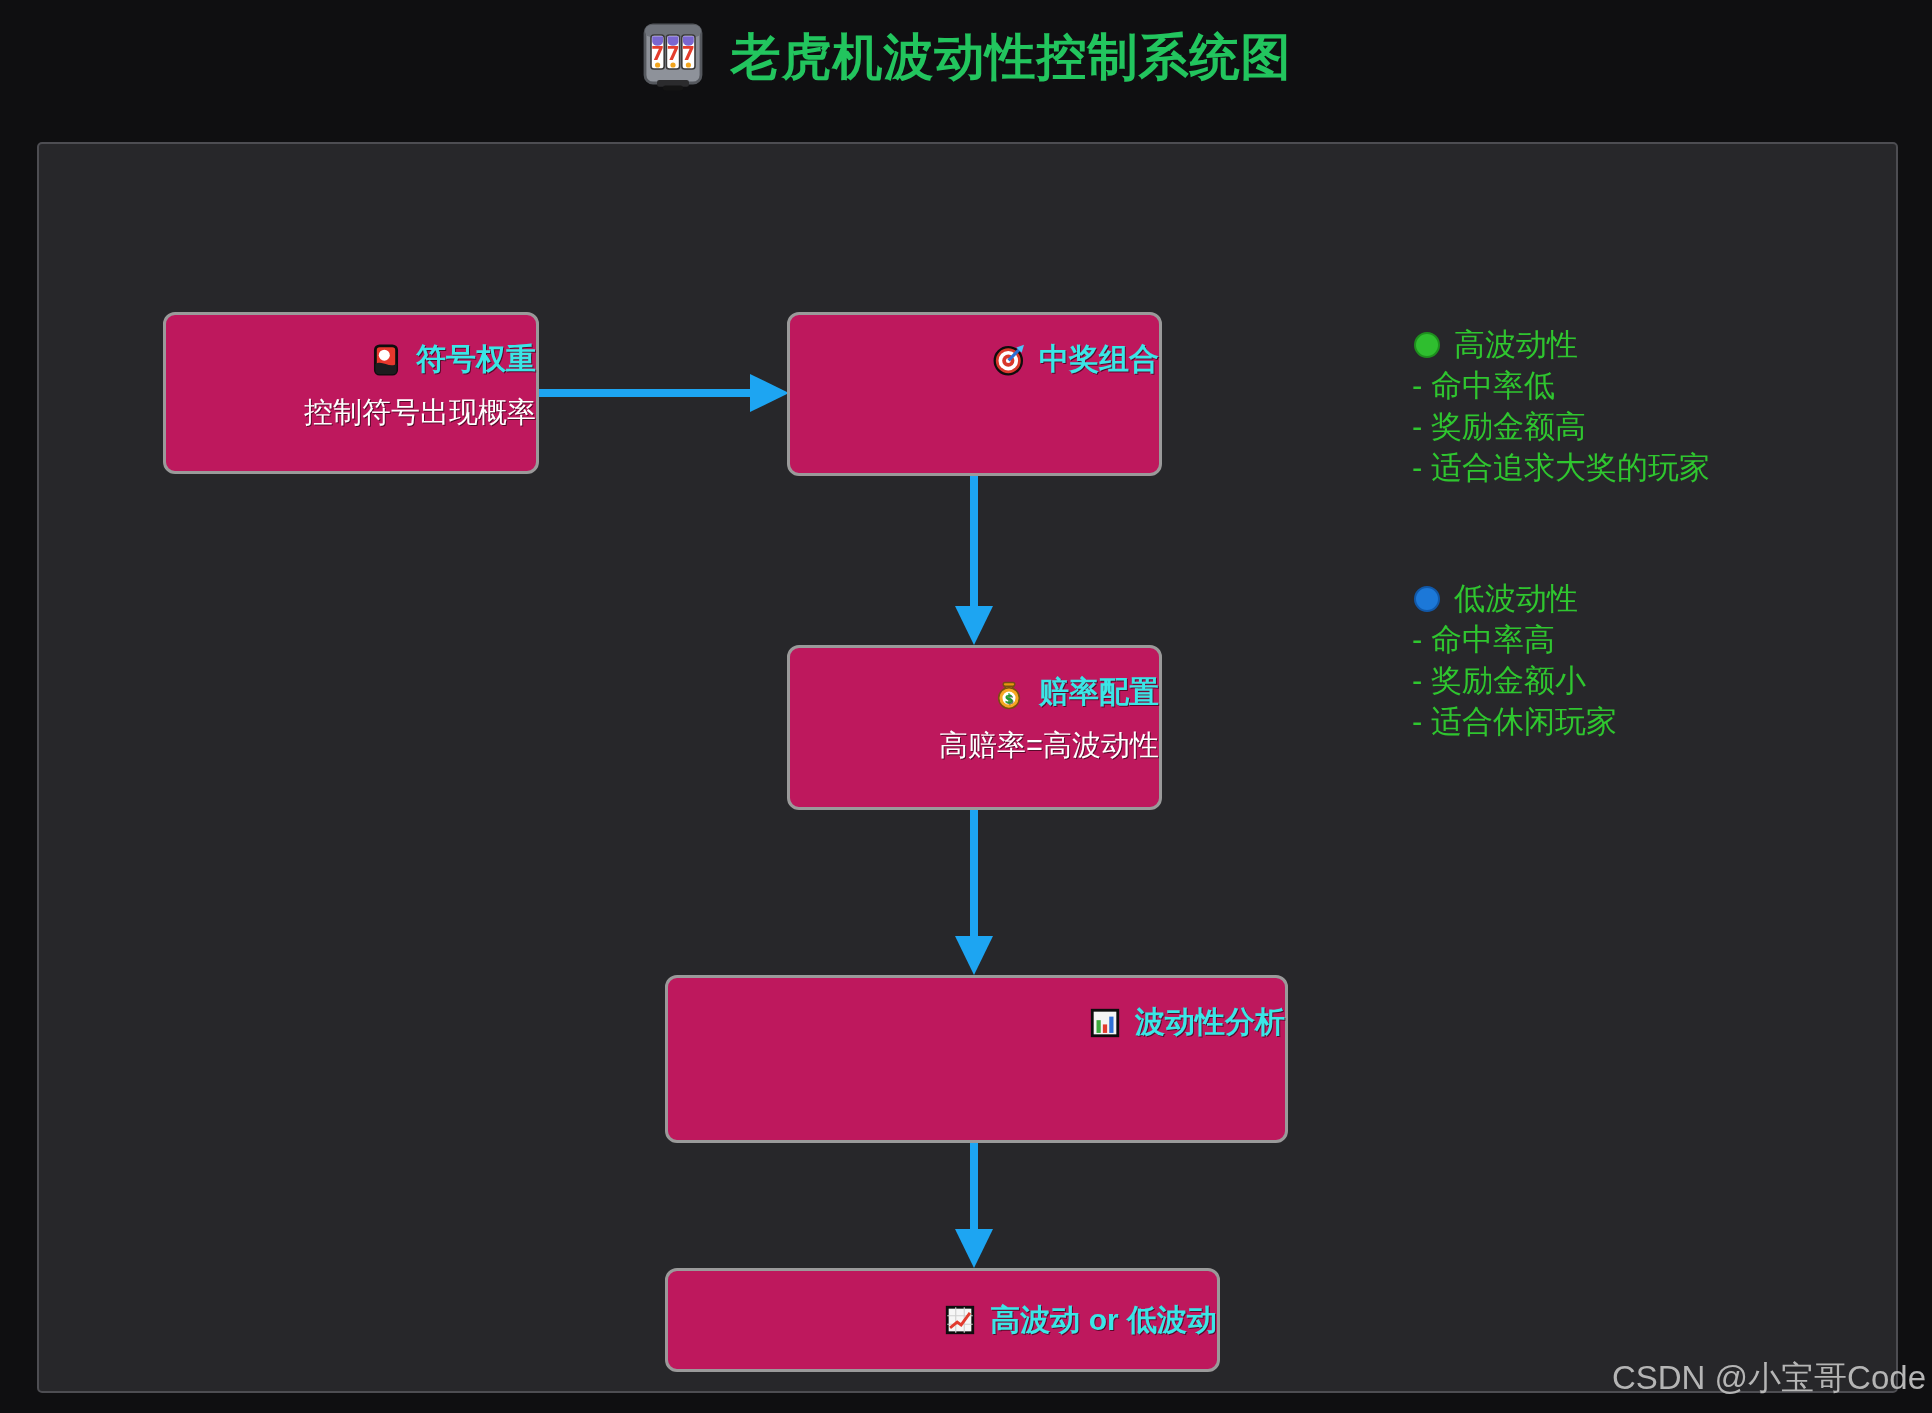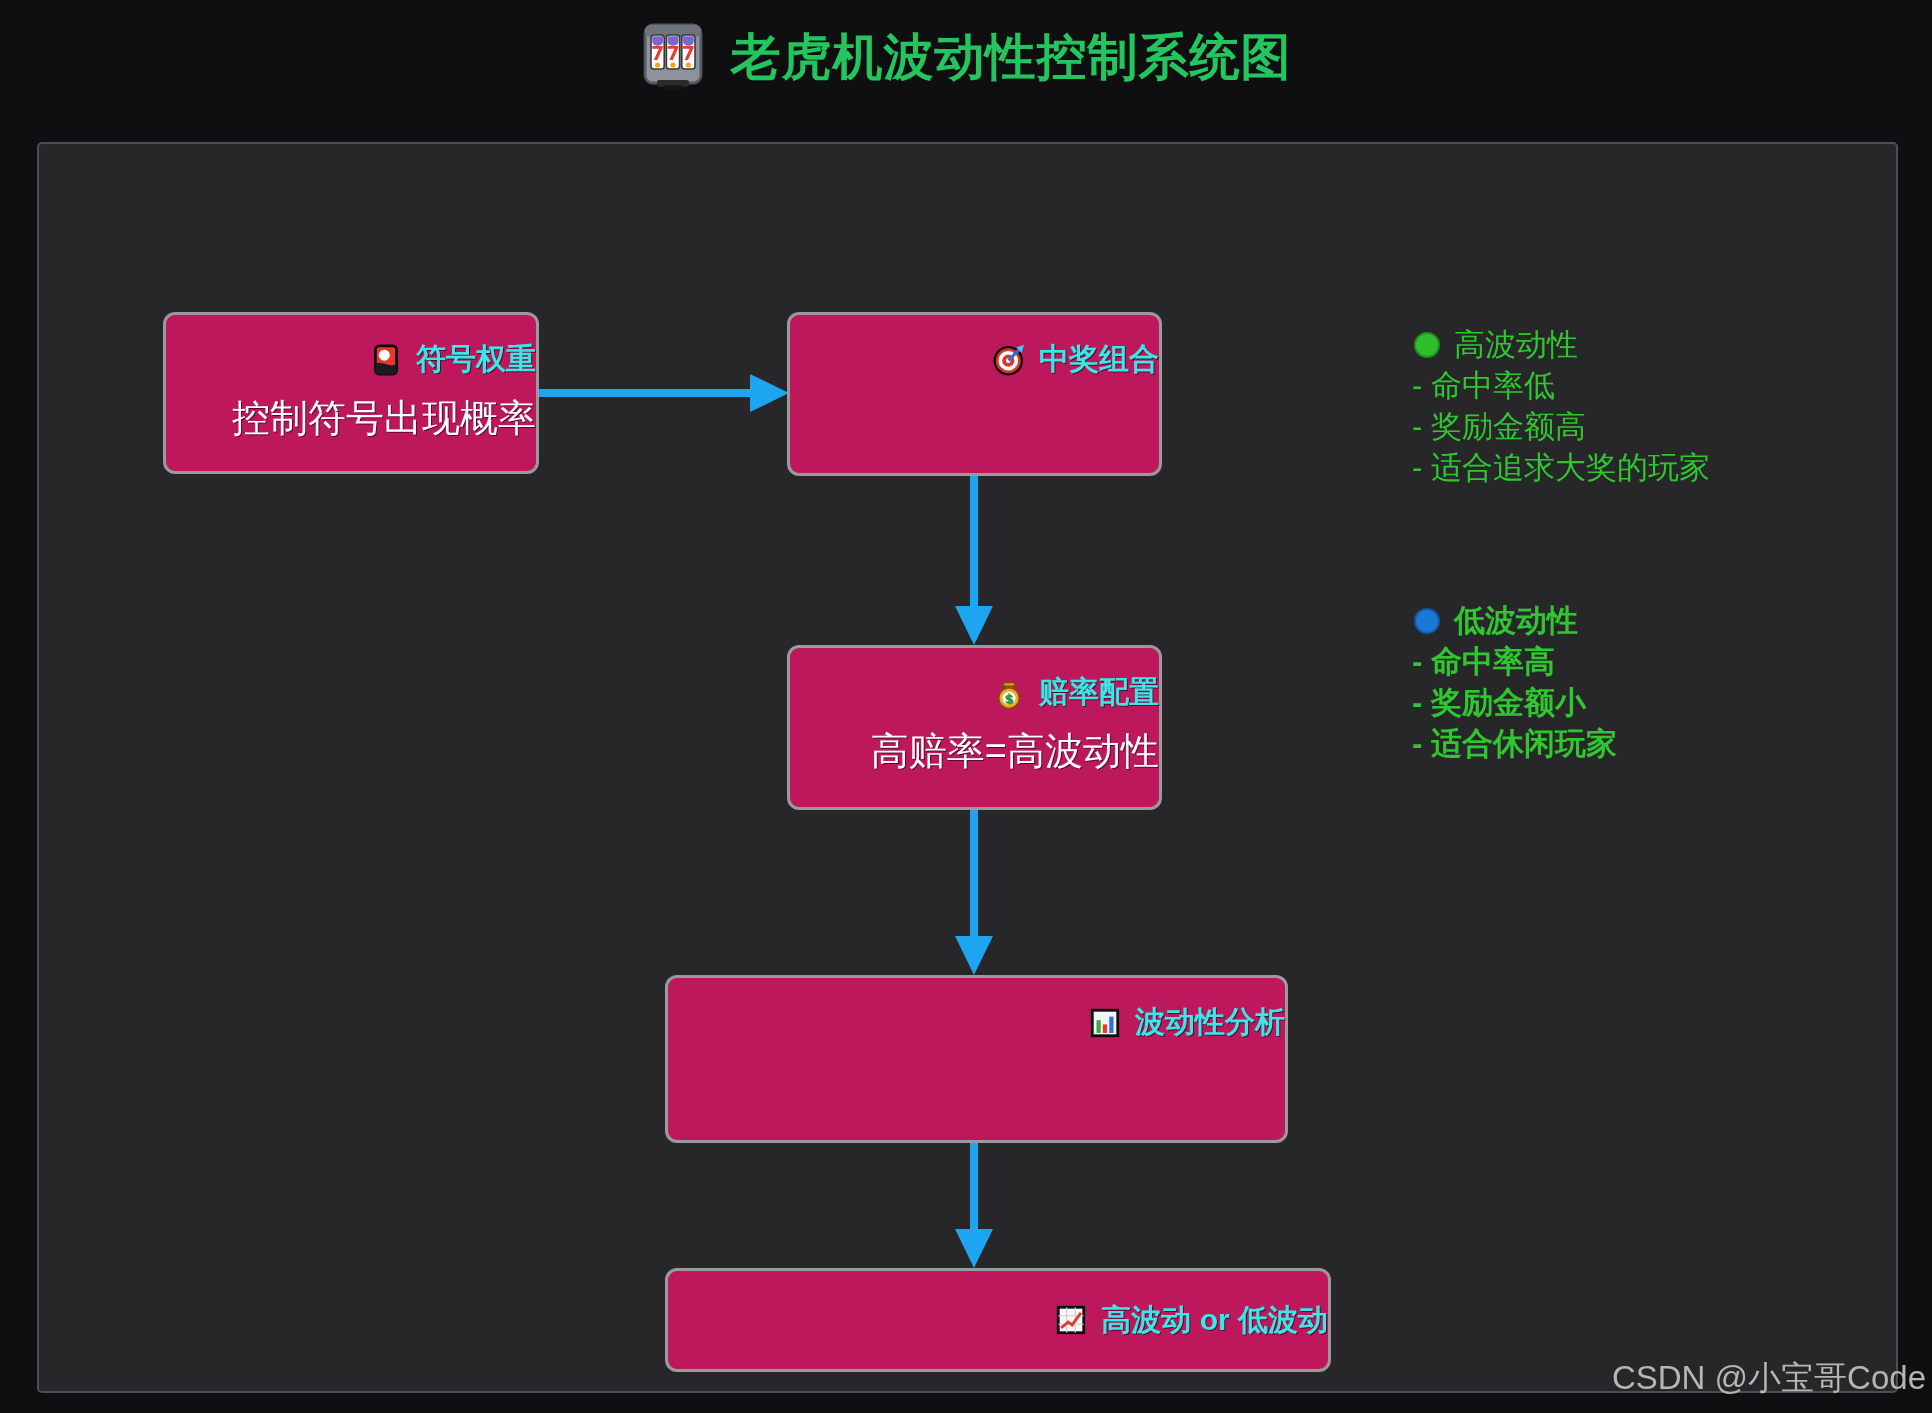--- a/index.html
+++ b/index.html
@@ -11,31 +11,31 @@
   
   .canvas{position:absolute;left:37px;top:142px;width:1861px;height:1251px;background:#27272a;
     border:2px solid #4d4d52;border-radius:5px;box-sizing:border-box;}
   .edges{position:absolute;left:0;top:0;pointer-events:none;}
   
   .node{position:absolute;background:#be185d;border:3px solid #9a9a9a;border-radius:12px;box-sizing:border-box;
     display:flex;flex-direction:column;align-items:flex-end;padding-top:24px;gap:13px;}
   .node.center{justify-content:center;padding-top:0;}
   .node-title{display:flex;align-items:center;gap:13px;font-size:30px;font-weight:700;color:#3ae6e6;
     text-shadow:1px 1px 0 rgba(0,0,0,.55);}
-  .node-subtitle{font-size:38px;color:#ffffff;text-shadow:1px 1px 0 rgba(0,0,0,.55);}
+  .node-subtitle{font-size:29px;color:#ffffff;text-shadow:1px 1px 0 rgba(0,0,0,.55);}
   .node-icon svg{display:block;}
   .n1{left:124px;top:168px;width:376px;height:162px;}
   .n2{left:748px;top:168px;width:375px;height:164px;}
   .n3{left:748px;top:501px;width:375px;height:165px;}
   .n4{left:626px;top:831px;width:623px;height:168px;padding-left:15px;}
-  .n5{left:626px;top:1124px;width:666px;height:104px;}
+  .n5{left:626px;top:1124px;width:555px;height:104px;}
   
   .legend{position:absolute;left:1373px;font-size:31px;line-height:41px;color:#2fc62f;white-space:nowrap;}
   .legend.high{top:180px;}
-  .legend.low{top:456px;font-weight:bold;}
+  .legend.low{top:434px;}
   .legend-title{display:flex;align-items:center;gap:14px;}
   .dot{width:26px;height:26px;border-radius:50%;display:inline-block;margin-left:2px;}
   .dot-green{background:#2fbe2f;border:2px solid #1e8f1e;box-sizing:border-box;}
   .dot-blue{background:#1c78d8;border:2px solid #1158a8;box-sizing:border-box;}
   
   .watermark{position:absolute;right:6px;top:1356px;font-size:33px;color:#b5b5b5;z-index:5;}
 </style>
 </head>
 <body>
 

